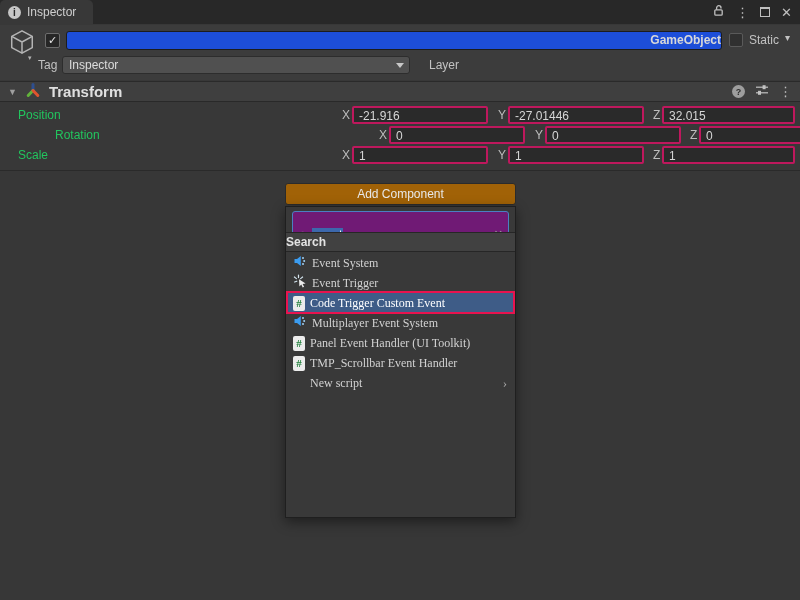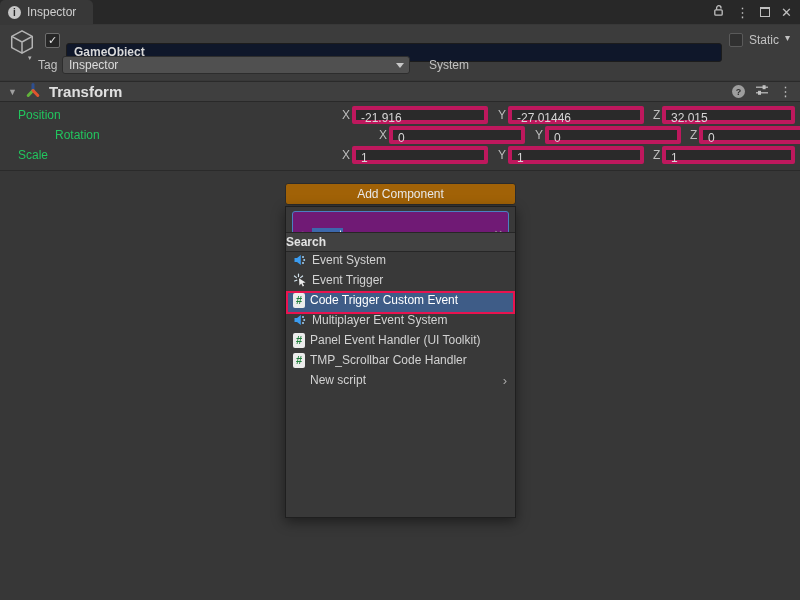--- a/index.html
+++ b/index.html
@@ -19,23 +19,23 @@
   .glyph-btn { font-size:13px; line-height:13px; color:#c0c0c0; }
   .maximize-box { width:10px; height:10px; border:1px solid #c0c0c0; border-top-width:2px; }
 
   
   .go-header { position:absolute; top:25px; left:0; right:0; height:55px; background:#3c3c3c; }
   .cube-wrap { position:absolute; left:8px; top:3px; }
   .cube-more { position:absolute; left:28px; top:29px; font-size:7px; color:#b4b4b4; }
   .active-check { position:absolute; left:45px; top:8px; width:15px; height:15px; background:#262626;
                   border:1px solid #6d6d6d; border-radius:2px; color:#e8e8e8; font-size:11px;
                   display:flex; align-items:center; justify-content:center; }
-  .name-field { position:absolute; left:66px; top:18px; width:656px; height:19px; background:#0f172a;
+  .name-field { position:absolute; left:66px; top:6px; width:656px; height:19px; background:#1d4ed8;
                 border:1px solid #1c1c1c; border-radius:3px; color:#d8d8d8; font-weight:700;
-                font-size:12px; line-height:17px; padding-left:7px; }
+                font-size:12px; line-height:17px; padding-left:7px;text-align:right; }
   .static-check { position:absolute; left:729px; top:8px; width:14px; height:14px; background:#303030;
                   border:1px solid #5a5a5a; border-radius:2px; }
   .static-label { position:absolute; left:749px; top:8px; font-size:12px; color:#c2c2c2; line-height:15px; }
   .static-arrow { position:absolute; left:785px; top:7px; font-size:10px; color:#c2c2c2; }
   .row-label { position:absolute; font-size:12px; color:#c2c2c2; line-height:18px; }
   .tag-label { left:38px; top:31px; }
   .layer-label { left:429px; top:31px; }
   .dropdown { position:absolute; top:31px; height:18px; background:#505050; border:1px solid #2d2d2d;
               border-radius:3px; color:#dcdcdc; font-size:12px; line-height:16px; padding-left:6px; }
   .tag-dd { left:62px; width:348px; }
@@ -50,43 +50,43 @@
                  display:flex; align-items:center; padding:0 8px; gap:8px; }
   .foldout { font-size:9px; color:#9f9f9f; }
   .comp-title { font-size:15px; font-weight:700; color:#e0e0e0; margin-left:0; }
   .comp-header-right { margin-left:auto; display:flex; align-items:center; gap:10px; }
   .help-icon { width:13px; height:13px; border-radius:50%; background:#9e9e9e; color:#2e2e2e;
                font-weight:700; font-size:9px; display:flex; align-items:center; justify-content:center; }
   .t-row { position:absolute; left:0; right:0; height:20px; }
   .t-label { position:absolute; left:18px; font-size:12px; color:#22c55e; line-height:20px; }
   .ax { position:absolute; font-size:12px; color:#bdbdbd; line-height:20px; }
   .ax-x { left:342px; } .ax-y { left:498px; } .ax-z { left:653px; }
-  .t-field { position:absolute; top:1px; height:18px; background:#2a2a2a; border:4px solid #be185d;
+  .t-field { position:absolute; top:1px; height:18px; background:#2a2a2a; border:2px solid #be185d;
              border-radius:2px; color:#d6d6d6; font-size:12px; line-height:16px; padding-left:5px; }
   .f-x { left:352px; width:136px; } .f-y { left:508px; width:136px; } .f-z { left:662px; width:133px; }
   .divider { position:absolute; top:170px; left:0; right:0; height:1px; background:#2a2a2a; }
   .lower-bg { position:absolute; top:171px; left:0; right:0; bottom:0; background:#373737; }
 
   
   .add-btn { position:absolute; left:285px; top:183px; width:231px; height:22px; background:#a16207;
              border:1px solid #2b2b2b; border-radius:3px; color:#e8e8e8; font-size:12px;
              text-align:center; line-height:20px; }
   .popup { position:absolute; left:285px; top:206px; width:231px; height:312px; background:#393939;
            border:1px solid #1f1f1f; box-shadow:0 4px 12px rgba(0,0,0,0.45); }
   .search-box { position:absolute; left:6px; top:4px; width:217px; height:18px; background:#701a75;
                 border:1px solid #4a80c2; border-radius:3px; display:flex; align-items:flex-start;
                 padding:16px 5px; gap:3px; }
   .search-sel { background:#3c68ac; color:#ffffff; font-size:12px; line-height:14px; padding:0 1px; }
   .clear-x { margin-left:auto; color:#9a9a9a; font-size:11px; }
   .popup-header { position:absolute; left:0; top:25px; width:229px; height:20px; background:#414141;
                   border-top:1px solid #262626; border-bottom:1px solid #262626; 
                   color:#e2e2e2; font-size:12px; font-weight:700; line-height:18px; }
   .list { position:absolute; left:0; top:46px; width:229px; }
-  .lrow { height:20px; display:flex; align-items:flex-start; padding-left:7px; gap:5px;
-          color:#d2d2d2; font-size:12px; position:relative; }
+  .lrow { height:20px; display:flex; align-items:center; padding-left:7px; gap:5px;
+          color:#d2d2d2; font-size:12px; position:relative;font-family:Liberation Serif, serif; }
   .lrow.selected { background:#3e5c87; color:#ffffff; }
   .lrow.no-icon { padding-left:24px; }
   .cs-icon { width:12px; height:15px; background:#ececec; border-radius:2px; color:#21803c;
              font-weight:700; font-size:11px; line-height:15px; text-align:center; flex:0 0 auto; }
   .submenu-arrow { position:absolute; right:8px; color:#a8a8a8; font-size:13px; }
   .red-box { position:absolute; left:0; top:84px; width:229px; height:23px;
              border:2px solid #e8134f; pointer-events:none; }
 </style>
 </head>
 <body>
@@ -125,21 +125,21 @@
     <div class="name-field">GameObject</div>
     <span class="static-check"></span>
     <span class="static-label">Static</span>
     <span class="static-arrow">▾</span>
 
     <span class="row-label tag-label">Tag</span>
     <div class="dropdown tag-dd">
       <span>Inspector</span>
       <span class="dd-arrow"></span>
     </div>
-    <span class="row-label layer-label">System</span>
+    <span class="row-label layer-label">Layer</span>
   </div>
 
   <div class="comp-header">
     <span class="foldout">▼</span>
     <span>
       <svg width="16" height="16" viewBox="0 0 16 16">
         <g stroke-width="3" stroke-linecap="round" fill="none">
           <path d="M8 8.5 L8 2.5" stroke="#2e4f8f"></path>
           <path d="M8 8.5 L3.2 13.5" stroke="#62b33b"></path>
           <path d="M8 8.5 L12.8 13.5" stroke="#e0542f"></path>
@@ -249,21 +249,21 @@
           </svg>
         </span>
         <span>Multiplayer Event System</span>
       </div>
       <div class="lrow">
         <span class="cs-icon">#</span>
         <span>Panel Event Handler (UI Toolkit)</span>
       </div>
       <div class="lrow">
         <span class="cs-icon">#</span>
-        <span>TMP_Scrollbar Code Handler</span>
+        <span>TMP_Scrollbar Event Handler</span>
       </div>
       <div class="lrow no-icon">
         <span>New script</span>
         <span class="submenu-arrow">›</span>
       </div>
     </div>
 
     <div class="red-box"></div>
   </div>
 

